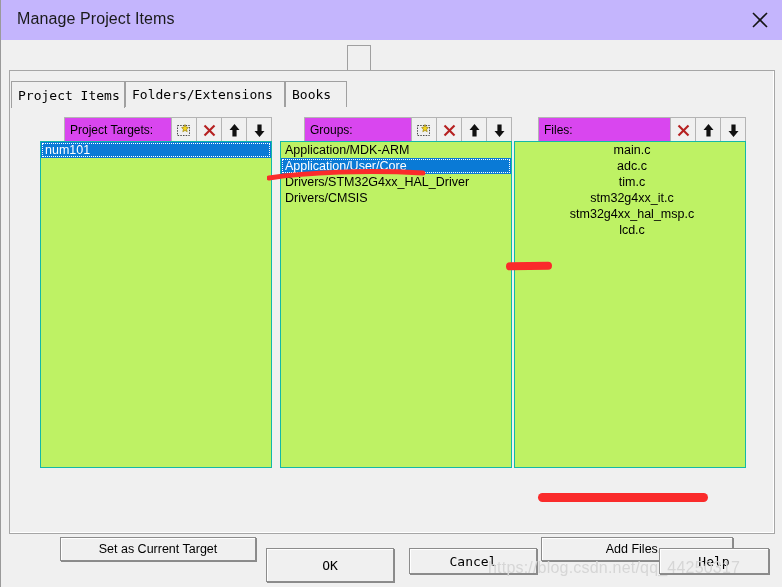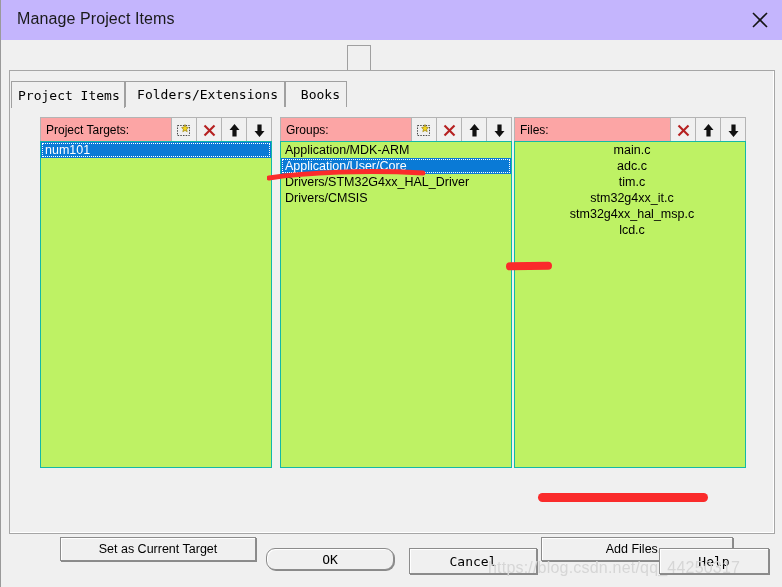--- a/index.html
+++ b/index.html
@@ -82,21 +82,20 @@
   }
   .tab.active {
     background: #f0f0f0;
     border-color: #a0a0a0;
     z-index: 3;
     height: 27px;
   }
   .tab.inactive {
     background: #f0f0f0;
     z-index: 1;
-    justify-content: flex-end;
   }
   .tab-pad {
     position: absolute;
     top: 0;
     height: 26px;
     width: 24px;
     box-sizing: border-box;
     border: 1px solid #a0a0a0;
     border-bottom: none;
     background: #f0f0f0;
@@ -123,25 +122,26 @@
     width: 232px;
   }
   .col-targets { left: 30px; }
   .col-groups  { left: 270px; }
   .col-files   { left: 504px; text-align: center; }
 
   .col-header {
     position: relative;
     height: 24px;
     box-sizing: border-box;
-    background: #fca5a5;
+    background: #d946ef;
     border: 1px solid #b4b4b4;
     border-bottom: none;
     display: flex;
     align-items: center;
+    margin-left: 24px;
   }
   .col-header-label {
     font-size: 12px;
     color: #000;
     padding-left: 5px;
     white-space: nowrap;
     font-family: "Liberation Sans", sans-serif;
   }
   .hdr-btns {
     position: absolute;
@@ -219,22 +219,21 @@
   }
 
   .btn-mono {
     font-family: "DejaVu Sans Mono", monospace;
     font-size: 13px;
   }
   .btn-ok {
     left: 265px;
     top: 548px;
     width: 128px;
-    height: 22px;
-    border-radius: 9px;
+    height: 34px;
   }
   .btn-cancel {
     left: 408px;
     top: 548px;
     width: 128px;
     height: 26px;
   }
   .btn-help {
     left: 658px;
     top: 548px;

